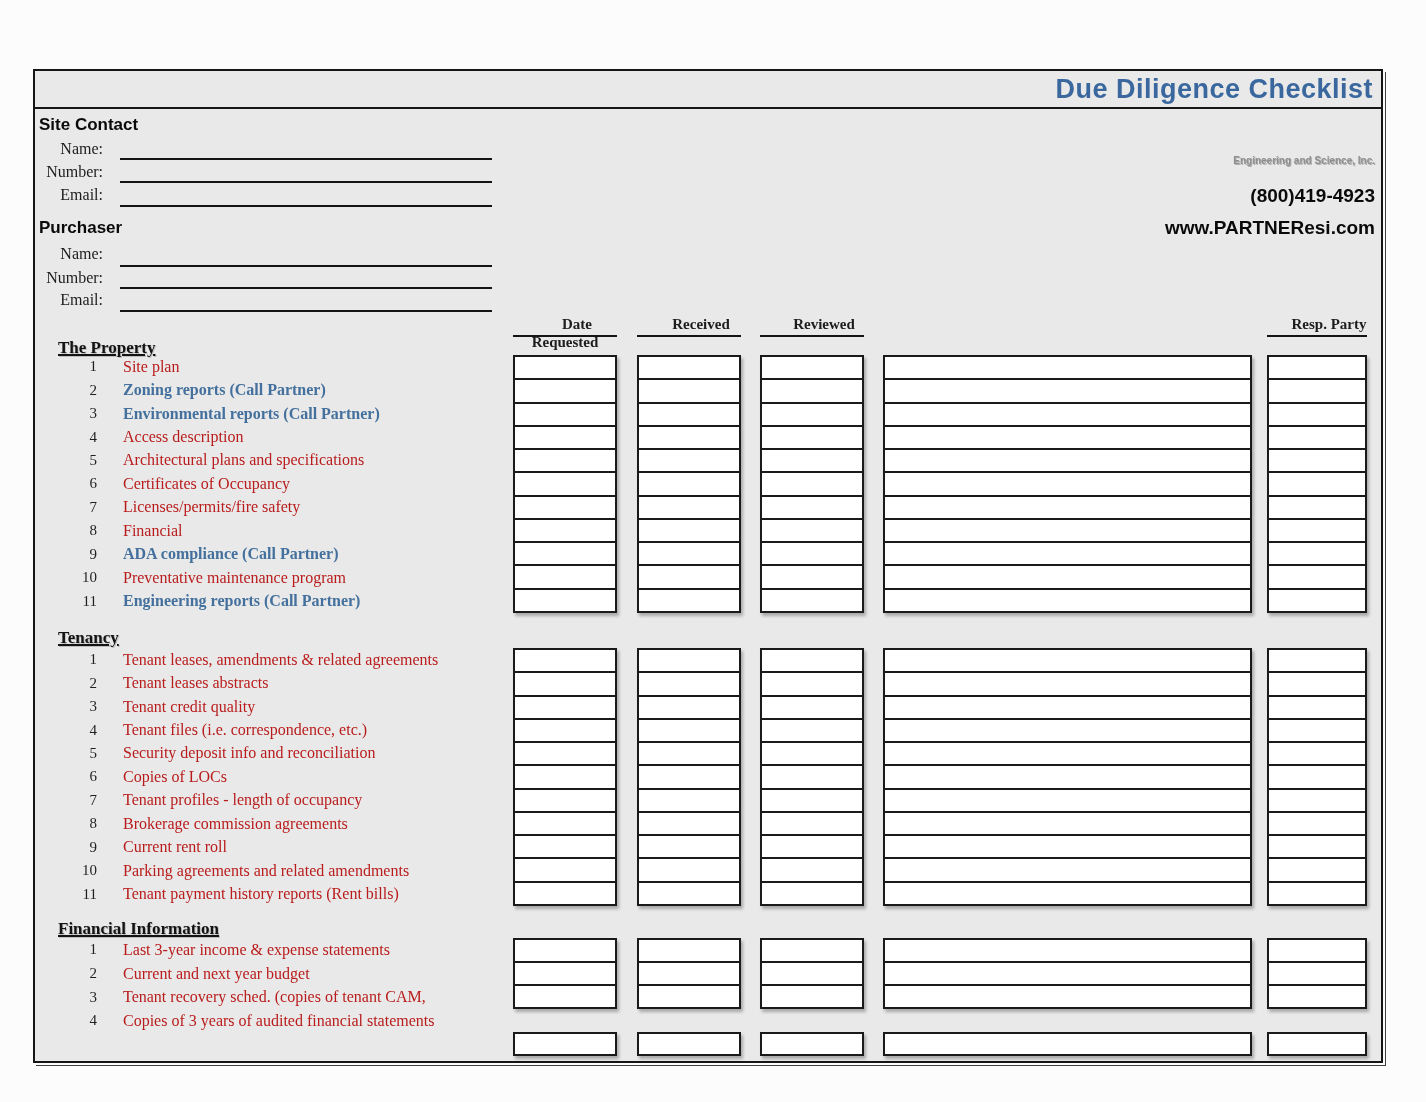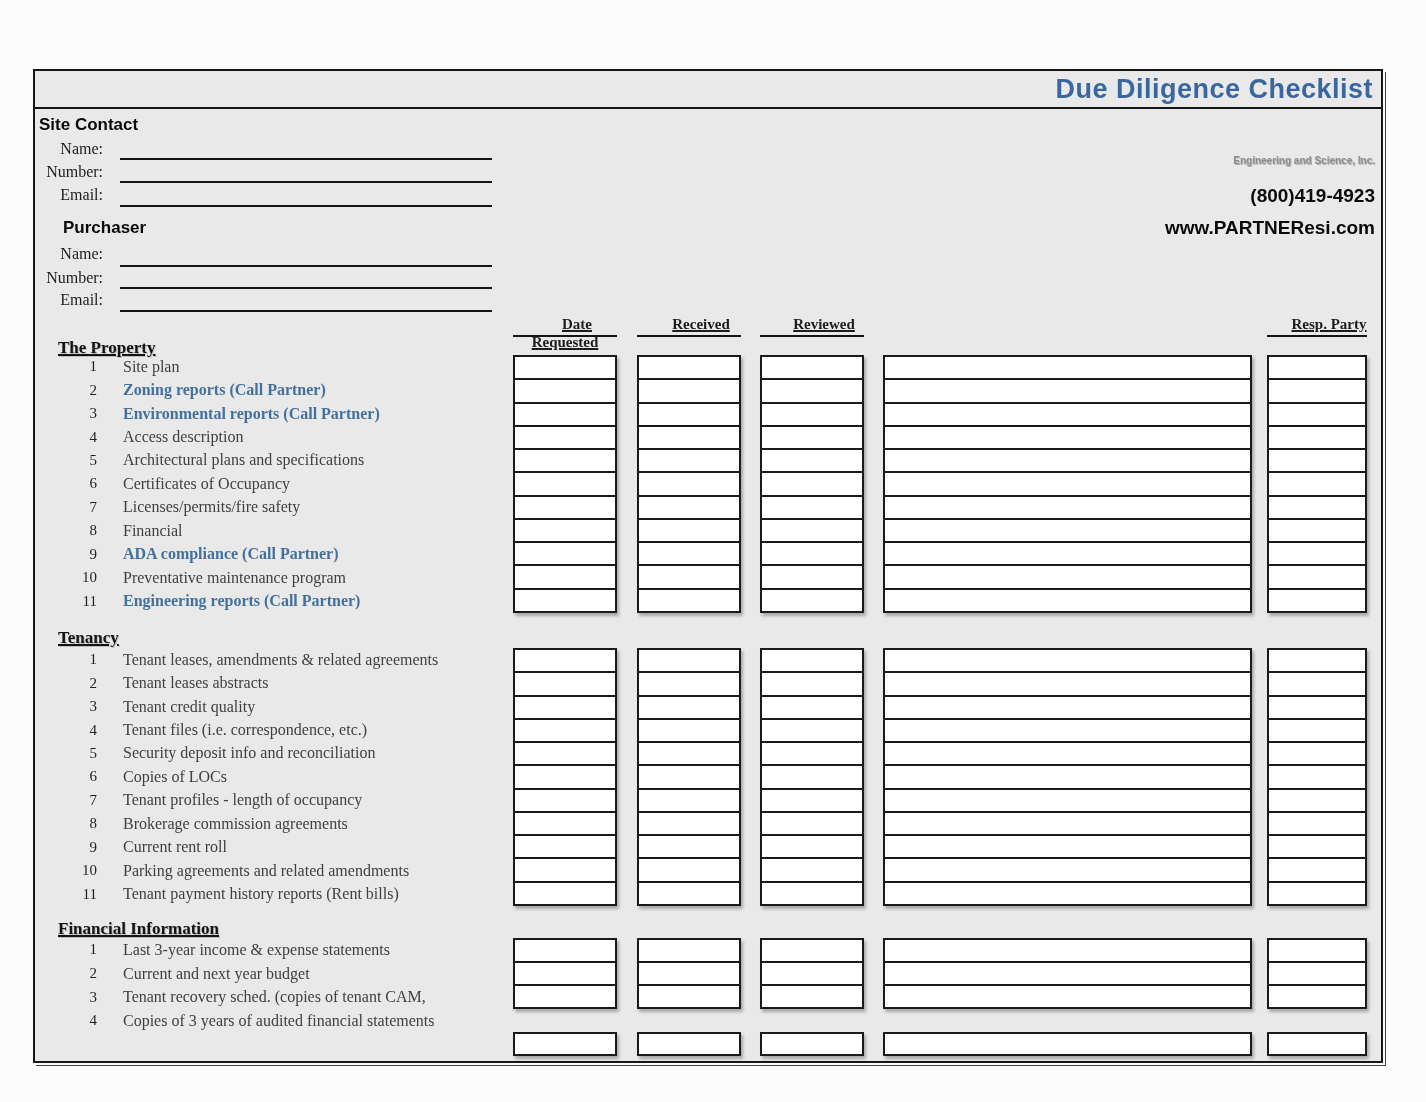--- a/index.html
+++ b/index.html
@@ -19,31 +19,31 @@
         box-shadow:2px 2px 0 0 #fcfcfc,3px 3px 0 0 #3f3f3f;}
   .sheet *{box-sizing:border-box;}
 
   .group-heading{position:absolute;font-family:"Liberation Sans","DejaVu Sans",sans-serif;
         font-weight:bold;font-size:17px;color:#0a0a0a;}
   .flabel{position:absolute;width:68px;text-align:right;font-size:16px;color:#1c1c1c;height:18px;line-height:18px;}
   .fline{position:absolute;left:85px;width:372px;height:0;border-bottom:2px solid #141414;}
 
   .colhead{position:absolute;top:206px;height:22px;border-bottom:2px solid #141414;
         text-align:center;font-weight:bold;font-size:15px;line-height:18px;}
-  .colhead span{text-decoration:underline;text-decoration-thickness:1.5px;margin-left:24px;}
+  .colhead span{text-decoration-thickness:1.5px;margin-left:24px;}
 
   .section-heading{position:absolute;left:23px;font-weight:bold;font-size:17px;
         text-decoration:underline;text-decoration-thickness:2px;color:#131313;
         text-shadow:1px 1px 0 rgba(0,0,0,0.18);}
 
   .list{position:absolute;left:0;width:478px;}
   .item-row{display:flex;align-items:center;height:23.45px;}
   .list.tall .item-row{height:23.7px;}
   .item-row .num{width:62px;text-align:right;font-size:15px;color:#1f1f1f;flex:none;}
-  .item-row .label{margin-left:26px;font-size:16px;white-space:nowrap;color:#404040;}
+  .item-row .label{margin-left:26px;font-size:16px;white-space:nowrap;color:#b91c1c;}
   .item-row .label.link{color:#44709d;font-weight:bold;}
 
   .block{position:absolute;background:#ffffff;border:2px solid #1a1a1a;display:flex;
         flex-direction:column;box-shadow:2px 3px 3px rgba(0,0,0,0.28);}
   .cell{flex:1;border-top:2px solid #1a1a1a;}
   .cell:first-child{border-top:none;}
   .logo-main{position:absolute;top:2px;right:6px;font-family:"Liberation Sans","DejaVu Sans",sans-serif;
         font-weight:bold;font-size:46px;line-height:44px;color:#2549a4;letter-spacing:-1px;
         text-shadow:2px 2px 0 rgba(20,30,70,0.45);}
   .logo-sub{position:absolute;top:46px;right:6px;font-family:"Liberation Sans","DejaVu Sans",sans-serif;
@@ -74,21 +74,21 @@
     <div class="website">www.PARTNEResi.com</div>
 
     <div class="group-heading" style="left:4px;top:6px;">Site Contact</div>
     <div class="flabel" style="left:0;top:31px;">Name:</div>
     <div class="fline" style="top:49px;"></div>
     <div class="flabel" style="left:0;top:54px;">Number:</div>
     <div class="fline" style="top:72px;"></div>
     <div class="flabel" style="left:0;top:77px;">Email:</div>
     <div class="fline" style="top:96px;"></div>
 
-    <div class="group-heading" style="left:4px;top:109px;margin-left:24px;">Purchaser</div>
+    <div class="group-heading" style="left:4px;top:109px;">Purchaser</div>
     <div class="flabel" style="left:0;top:136px;">Name:</div>
     <div class="fline" style="top:156px;"></div>
     <div class="flabel" style="left:0;top:160px;">Number:</div>
     <div class="fline" style="top:178px;"></div>
     <div class="flabel" style="left:0;top:182px;">Email:</div>
     <div class="fline" style="top:201px;"></div>
 
     <div class="colhead c1"><span>Date Requested</span></div>
     <div class="colhead c2"><span>Received</span></div>
     <div class="colhead c3"><span>Reviewed</span></div>

